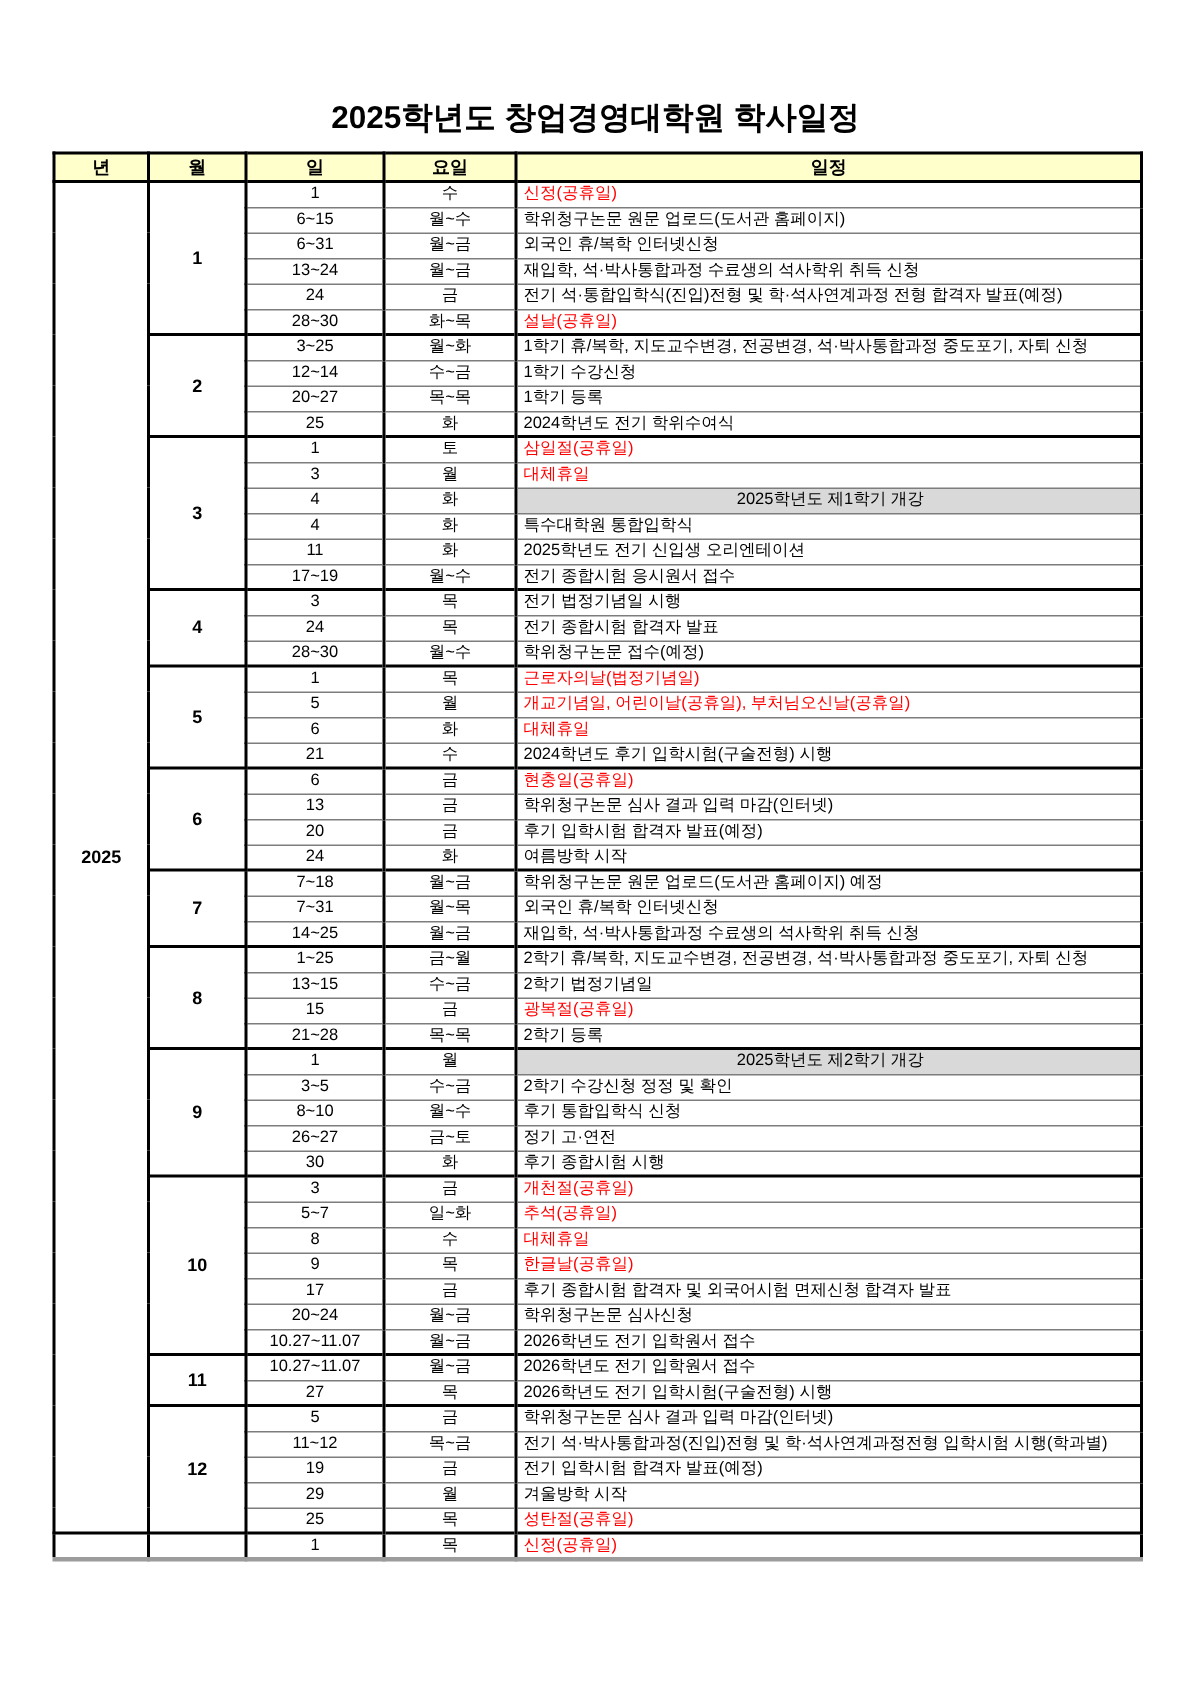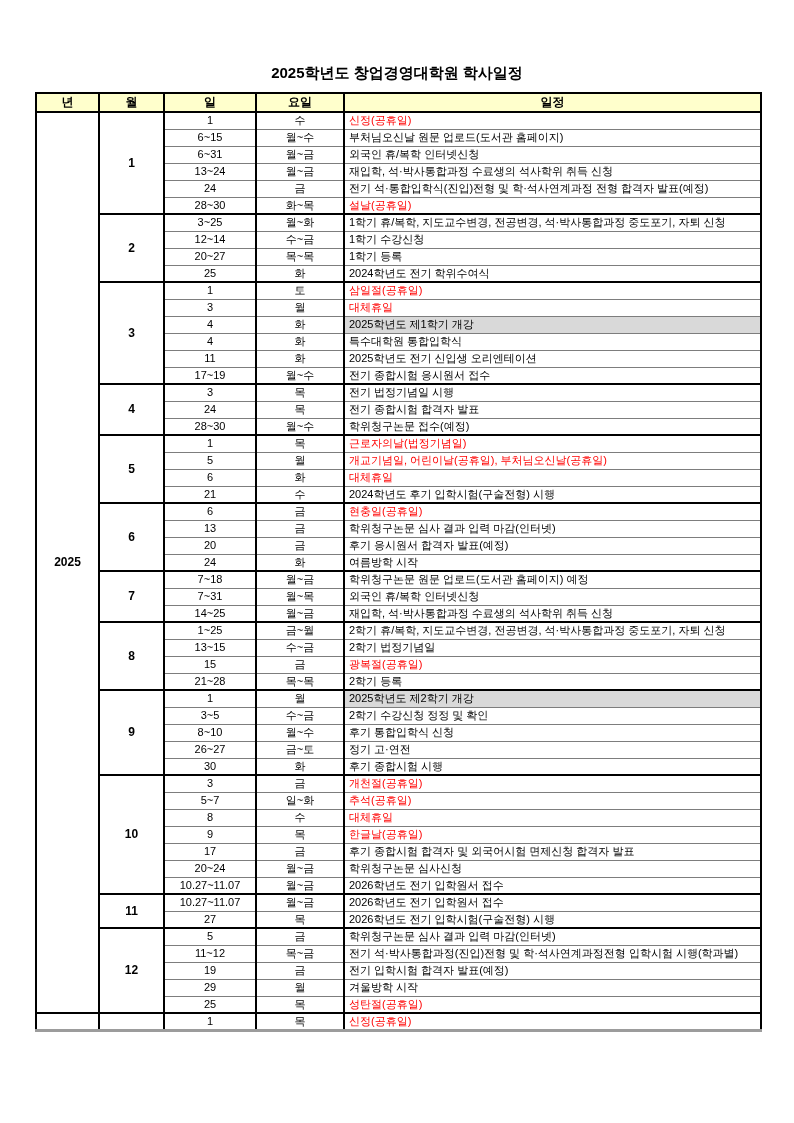--- a/index.html
+++ b/index.html
@@ -10,21 +10,21 @@
   * { box-sizing: border-box; }
   html, body {
     margin: 0; padding: 0;
     background: #FFFFFF;
     width: 794px; height: 1123px;
     font-family: "Liberation Sans", "DejaVu Sans", sans-serif;
     color: #000;
   }
   h1.page-title {
     margin: 64px 0 9px 0;
-    font-size: 15px;
+    font-size: 21px;
     font-weight: bold;
     text-align: center;
     letter-spacing: 0px;
   }
   table.calendar {
     border-collapse: collapse;
     table-layout: fixed;
     width: 725px;
     margin-left: 35px;
     border: 2px solid #000;
@@ -64,21 +64,21 @@
     border: 2px solid #000;
   }
   td.day-cell, td.weekday-cell { text-align: center; }
   td.event-cell {
     text-align: left;
     padding-left: 4px;
     white-space: nowrap;
     margin-left: 28px;
   }
   td.red { color: var(--red); }
-  td.highlight { background: var(--hl); }
+  td.highlight { background: var(--hl); text-align: center; }
 </style>
 </head>
 <body>
 
 <h1 class="page-title">2025학년도 창업경영대학원 학사일정</h1>
 
 <table class="calendar">
   <colgroup>
     <col class="c-year">
     <col class="c-month">
@@ -99,21 +99,21 @@
       <tr class="month-start">
         <td class="year-cell" rowspan="53">2025</td>
         <td class="month-cell" rowspan="6">1</td>
         <td class="day-cell">1</td>
         <td class="weekday-cell">수</td>
         <td class="event-cell red">신정(공휴일)</td>
       </tr>
       <tr>
         <td class="day-cell">6~15</td>
         <td class="weekday-cell">월~수</td>
-        <td class="event-cell">부처님오신날 원문 업로드(도서관 홈페이지)</td>
+        <td class="event-cell">학위청구논문 원문 업로드(도서관 홈페이지)</td>
       </tr>
       <tr>
         <td class="day-cell">6~31</td>
         <td class="weekday-cell">월~금</td>
         <td class="event-cell">외국인 휴/복학 인터넷신청</td>
       </tr>
       <tr>
         <td class="day-cell">13~24</td>
         <td class="weekday-cell">월~금</td>
         <td class="event-cell">재입학, 석·박사통합과정 수료생의 석사학위 취득 신청</td>
@@ -224,21 +224,21 @@
         <td class="event-cell red">현충일(공휴일)</td>
       </tr>
       <tr>
         <td class="day-cell">13</td>
         <td class="weekday-cell">금</td>
         <td class="event-cell">학위청구논문 심사 결과 입력 마감(인터넷)</td>
       </tr>
       <tr>
         <td class="day-cell">20</td>
         <td class="weekday-cell">금</td>
-        <td class="event-cell">후기 응시원서 합격자 발표(예정)</td>
+        <td class="event-cell">후기 입학시험 합격자 발표(예정)</td>
       </tr>
       <tr>
         <td class="day-cell">24</td>
         <td class="weekday-cell">화</td>
         <td class="event-cell">여름방학 시작</td>
       </tr>
       <tr class="month-start">
         <td class="month-cell" rowspan="3">7</td>
         <td class="day-cell">7~18</td>
         <td class="weekday-cell">월~금</td>

